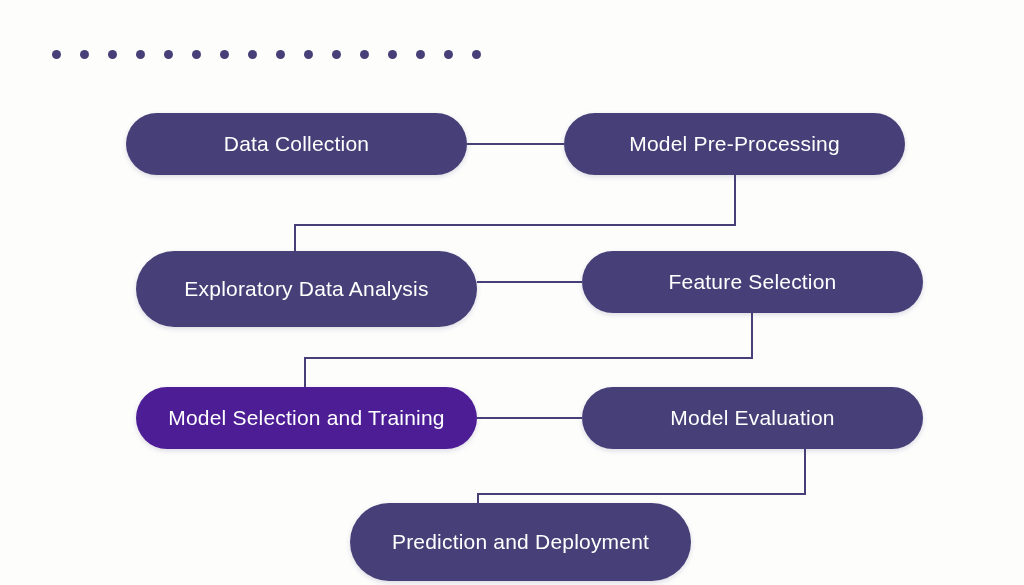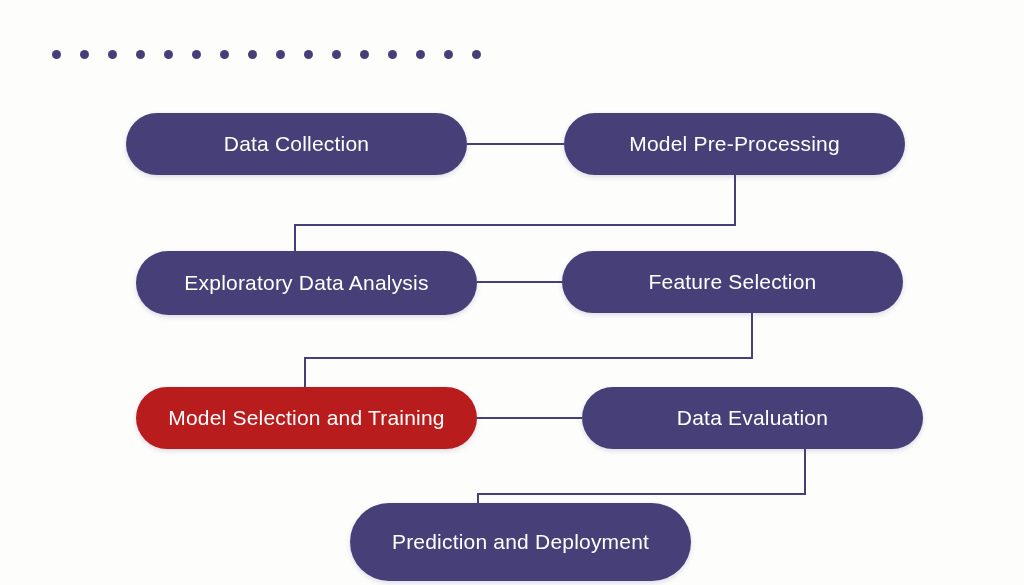--- a/index.html
+++ b/index.html
@@ -98,30 +98,30 @@
       <path d="M 805 449 L 805 494 L 478 494 L 478 503" fill="none" stroke="#474078" stroke-width="2" stroke-linecap="butt" stroke-linejoin="miter"></path>
     </svg>
 
   <div id="node-layer">
       <div class="node" style="left: 126px; top: 113px; width: 341px; height: 62px; background: rgb(71, 64, 120);">
         <span class="node-label" style="color: rgb(255, 255, 255);">Data Collection</span>
       </div>
       <div class="node" style="left: 564px; top: 113px; width: 341px; height: 62px; background: rgb(71, 64, 120);">
         <span class="node-label" style="color: rgb(255, 255, 255);">Model Pre-Processing</span>
       </div>
-      <div class="node" style="left: 136px; top: 251px; width: 341px; height: 64px; background: rgb(71, 64, 120);">
+      <div class="node" style="left: 136px; top: 251px; width: 341px; height: 76px; background: rgb(71, 64, 120);">
         <span class="node-label" style="color: rgb(255, 255, 255);">Exploratory Data Analysis</span>
       </div>
-      <div class="node" style="left: 562px; top: 251px; width: 341px; height: 62px; background: rgb(71, 64, 120);">
+      <div class="node" style="left: 582px; top: 251px; width: 341px; height: 62px; background: rgb(71, 64, 120);">
         <span class="node-label" style="color: rgb(255, 255, 255);">Feature Selection</span>
       </div>
-      <div class="node" style="left: 136px; top: 387px; width: 341px; height: 62px; background: #b91c1c; align-items: center;">
+      <div class="node" style="left: 136px; top: 387px; width: 341px; height: 62px; background: #4c1d95; align-items: center;">
         <span class="node-label" style="color: rgb(255, 255, 255);">Model Selection and Training</span>
       </div>
       <div class="node" style="left: 582px; top: 387px; width: 341px; height: 62px; background: rgb(71, 64, 120);">
-        <span class="node-label" style="color: rgb(255, 255, 255);">Data Evaluation</span>
+        <span class="node-label" style="color: rgb(255, 255, 255);">Model Evaluation</span>
       </div>
       <div class="node" style="left: 350px; top: 503px; width: 341px; height: 78px; background: rgb(71, 64, 120);">
         <span class="node-label" style="color: rgb(255, 255, 255);">Prediction and Deployment</span>
       </div>
     </div>
 
 </div>
 
 </body></html>

